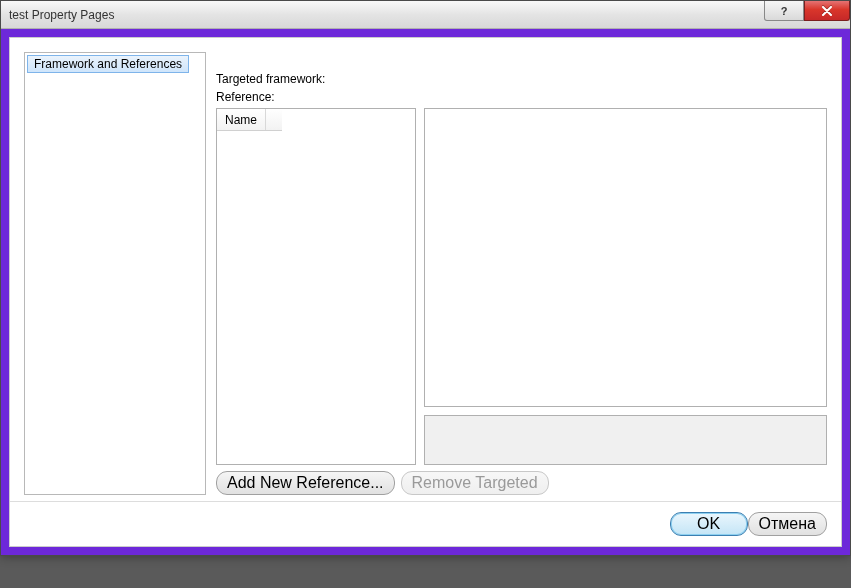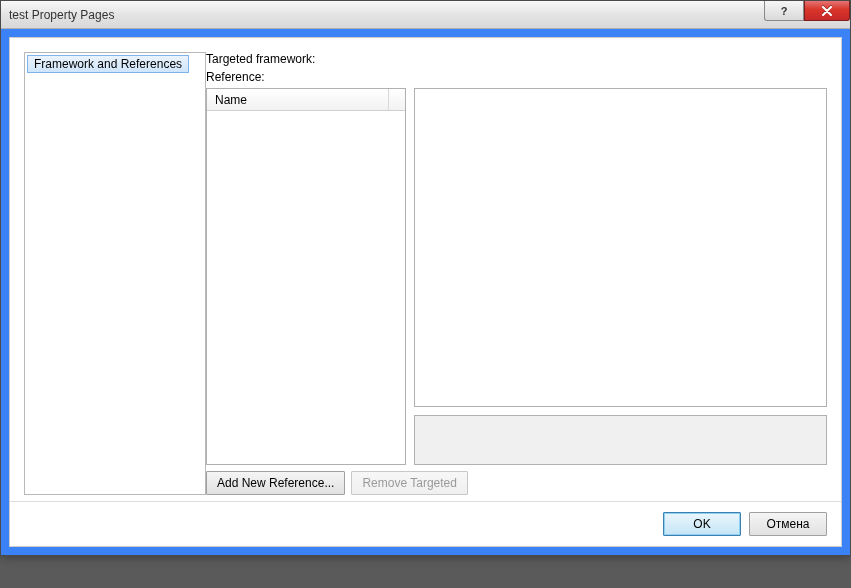--- a/index.html
+++ b/index.html
@@ -1,21 +1,21 @@
 <!DOCTYPE html>
 <html><head>
 <meta charset="utf-8">
 <style>
   * { box-sizing: border-box; }
   html, body { margin:0; padding:0; font-family: "Segoe UI", Tahoma, sans-serif; font-size:12px; color:#000; }
   body { background:#5a5a5a; width:851px; height:588px; overflow:hidden; }
 
   .window {
     position:absolute; left:0; top:0; width:851px; height:556px;
-    background:#3b82f6;
+    background:#6d28d9;
     border:1px solid #4a4a4a;
     box-shadow: 0 0 10px rgba(0,0,0,0.4);
   }
 
   .titlebar {
     height:28px;
     background: linear-gradient(to bottom,#f9f9f9 0%,#e4e4e4 50%,#d8d8d8 100%);
     border-bottom:1px solid #b0b0b0;
     display:flex; align-items:center; justify-content:space-between;
     padding-left:8px;
@@ -42,40 +42,40 @@
   .titlebar .btn.close svg { filter: drop-shadow(0 -1px 0 rgba(0,0,0,0.3)); }
 
   .client {
     position:absolute; left:8px; right:8px; top:36px; bottom:8px;
     background:#fff;
     border:1px solid #ccc;
     display:flex; flex-direction:column;
   }
 
   .content {
-    flex:1; display:flex; padding:14px 14px 6px 14px;
+    flex:1; display:flex; gap:10px; padding:14px 14px 6px 14px;
   }
 
   .tree {
     width:182px; border:1px solid #b8b8b8; background:#fff;
     padding:2px;
   }
   .tree-item {
     border:1px solid #7eb4ea;
     background: linear-gradient(to bottom,#eaf3fc,#cfe5fb);
     padding:1px 6px; font-size:12px;
     display:inline-block; white-space:nowrap;
   }
 
-  .right { flex:1; display:flex; flex-direction:column; }
+  .right { flex:1; display:flex; flex-direction:column;margin-top:20px; }
   .lbl { margin-bottom:4px; }
   .panes { flex:1; display:flex; gap:8px; min-height:0; }
 
   .reflist {
-    width:200px; border:1px solid #b0b0b0; background:#fff; display:flex; flex-direction:column;
+    width:200px; border:1px solid #b0b0b0; background:#fff; display:flex; flex-direction:row;
   }
   .reflist .header {
     background: linear-gradient(to bottom,#ffffff,#f2f2f2);
     border-bottom:1px solid #d0d0d0;
     display:flex; align-items:stretch; height:22px;
   }
   .reflist .colname {
     flex:1; padding:2px 8px; border-right:1px solid #d8d8d8;
     display:flex; align-items:center;
   }
@@ -83,31 +83,31 @@
   .reflist .body { flex:1; }
 
   .detailcol { flex:1; display:flex; flex-direction:column; gap:8px; }
   .detailbox { flex:1; border:1px solid #b0b0b0; background:#fff; }
   .descbox { height:50px; border:1px solid #b0b0b0; background:#f0f0f0; }
 
   .refbuttons { margin-top:6px; display:flex; gap:6px; }
   .btn-std {
     height:24px; padding:0 10px;
     background: linear-gradient(to bottom,#f5f5f5,#e1e1e1);
-    border:1px solid #a0a0a0; border-radius:1px;
-    font-size:12px; font-family:inherit; color:#000;
+    border:1px solid #a0a0a0; border-radius:11px;
+    font-size:16px; font-family:inherit; color:#000;
   }
   .btn-std[disabled] {
     color:#9a9a9a; border-color:#c8c8c8;
     background: linear-gradient(to bottom,#f7f7f7,#efefef);
   }
 
   .footer {
     border-top:1px solid #ddd;
-    padding:10px 14px; display:flex; justify-content:flex-end; gap:8px;
+    padding:10px 14px; display:flex; justify-content:flex-end; 
   }
   .footer .btn-std { min-width:78px; }
   .footer .btn-default {
     border:1px solid #3c7fb1;
     background: linear-gradient(to bottom,#eaf6fd,#c4e5f6);
     box-shadow: inset 0 0 0 1px #8dd0f0;
   }
   .underline-letter { text-decoration: underline; }
 </style>
 </head>

